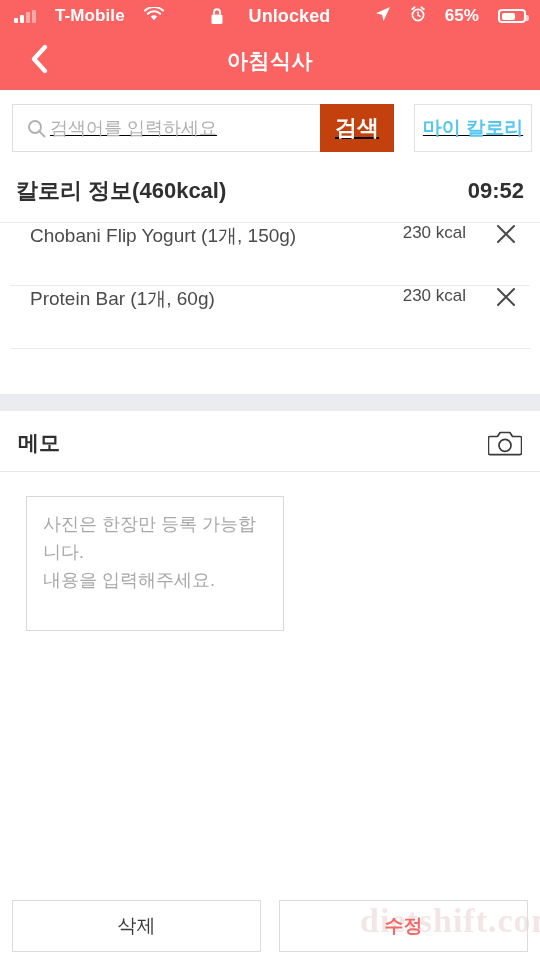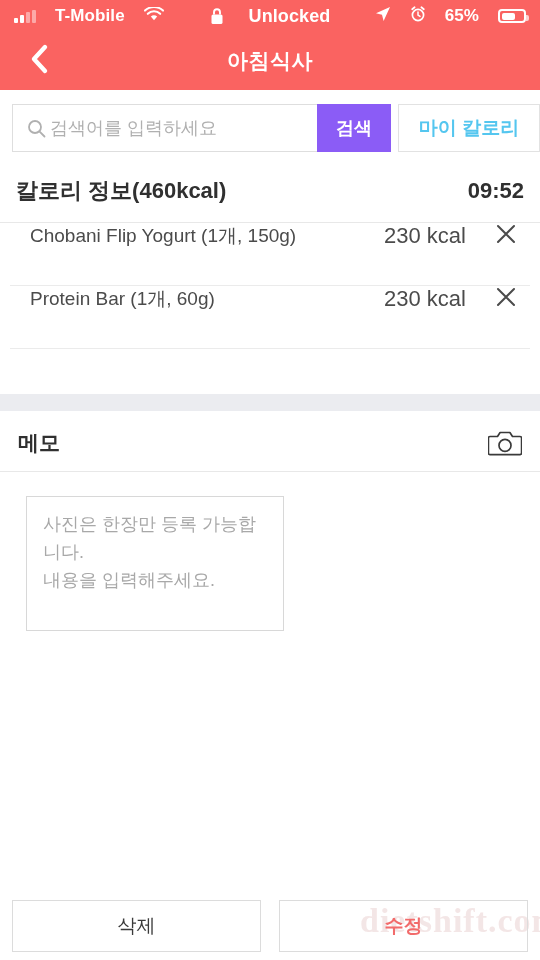--- a/index.html
+++ b/index.html
@@ -40,56 +40,56 @@
     display:flex; align-items:center;
   }
   .back { position:absolute; left:16px; top:0; bottom:0; width:46px;
           display:flex; align-items:center; justify-content:center; cursor:pointer; }
   .nav-title {
     width:100%; text-align:center; color:#ffffff;
     font-size:21px; font-weight:bold; letter-spacing:.5px;
   }
 
   
-  .searchrow { display:flex; align-items:center; gap:0; padding:14px 0 14px 12px; background:#fff; }
+  .searchrow { display:flex; align-items:center; gap:0; padding:14px 8px 14px 12px; background:#fff;text-decoration:underline; }
   .searchwrap { flex:1; display:flex; height:48px; }
   .searchbox {
     flex:1; border:1px solid #dedede; border-right:none; background:#fff;
     display:flex; align-items:center; gap:4px; padding:0 10px 0 14px;
     font-size:18px; color:#b4b4b4;
   }
   .searchbox .ph { color:#b0b0b0; font-size:18px; white-space:nowrap; }
   .search-btn {
-    width:74px; background:#8b5cf6; color:#ffffff; border:none;
-    font-size:18px; font-weight:bold; cursor:pointer;
+    width:74px; background:#c2410c; color:#ffffff; border:none;
+    font-size:22px; font-weight:bold; cursor:pointer;
     font-family:inherit; display:flex; align-items:center; justify-content:center;
   }
   .mycal-btn {
-    margin-left:7px; width:142px; height:48px; background:#fff;
+    margin-left:20px; width:118px; height:48px; background:#fff;
     border:1px solid #e2e2e2; color:#54c6ef; font-size:19px; font-weight:bold;
     cursor:pointer; font-family:inherit; display:flex; align-items:center; justify-content:center;
   }
 
   
   .cal-header {
     display:flex; align-items:center; justify-content:space-between;
     padding:10px 16px 16px 16px;
     border-bottom:1px solid #e8e8e8;
   }
   .cal-title { font-size:22px; font-weight:bold; color:#303030; }
   .cal-time  { font-size:22px; font-weight:bold; color:#303030; }
 
   
   .food-row {
     display:flex; align-items:flex-start; height:63px;
     margin:0 10px; border-bottom:1px solid #ebebeb;
     padding:0 6px 0 20px;
   }
   .food-name { flex:1; font-size:19px; color:#4b4b4b; }
-  .food-kcal { font-size:22px; color:#4b4b4b; margin-right:22px; }
+  .food-kcal { font-size:17px; color:#4b4b4b; margin-right:22px; }
   .food-x { width:36px; display:flex; align-items:center; justify-content:center; cursor:pointer; }
 
   
   .sep-gap { height:45px; background:#fff; }
   .sep-band { height:17px; background:#ebecf0; }
 
   
   .memo-head {
     display:flex; align-items:center; justify-content:space-between;
     padding:18px 18px 14px 18px; border-bottom:1px solid #e8e8e8;

